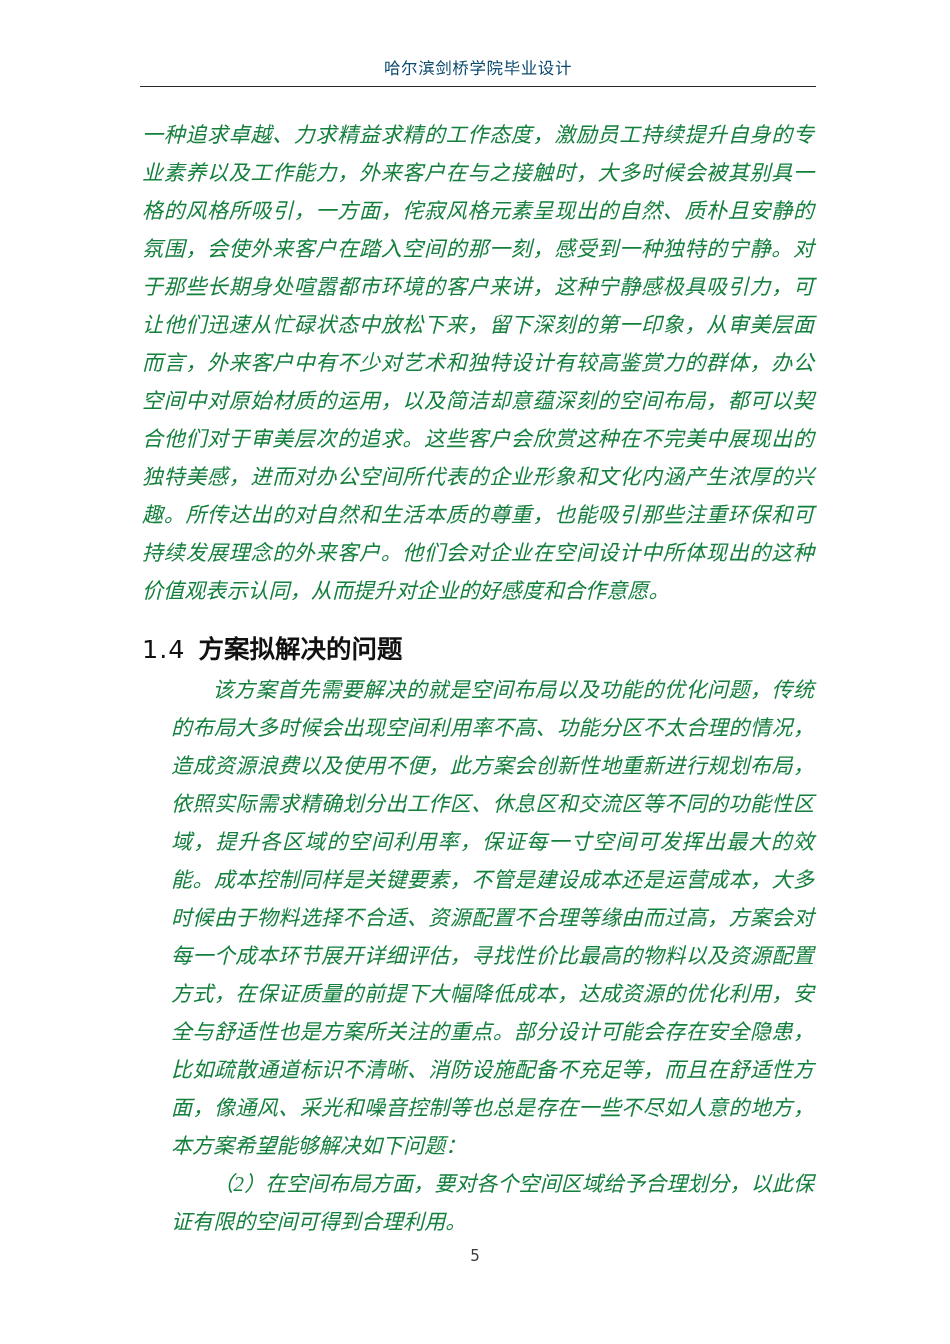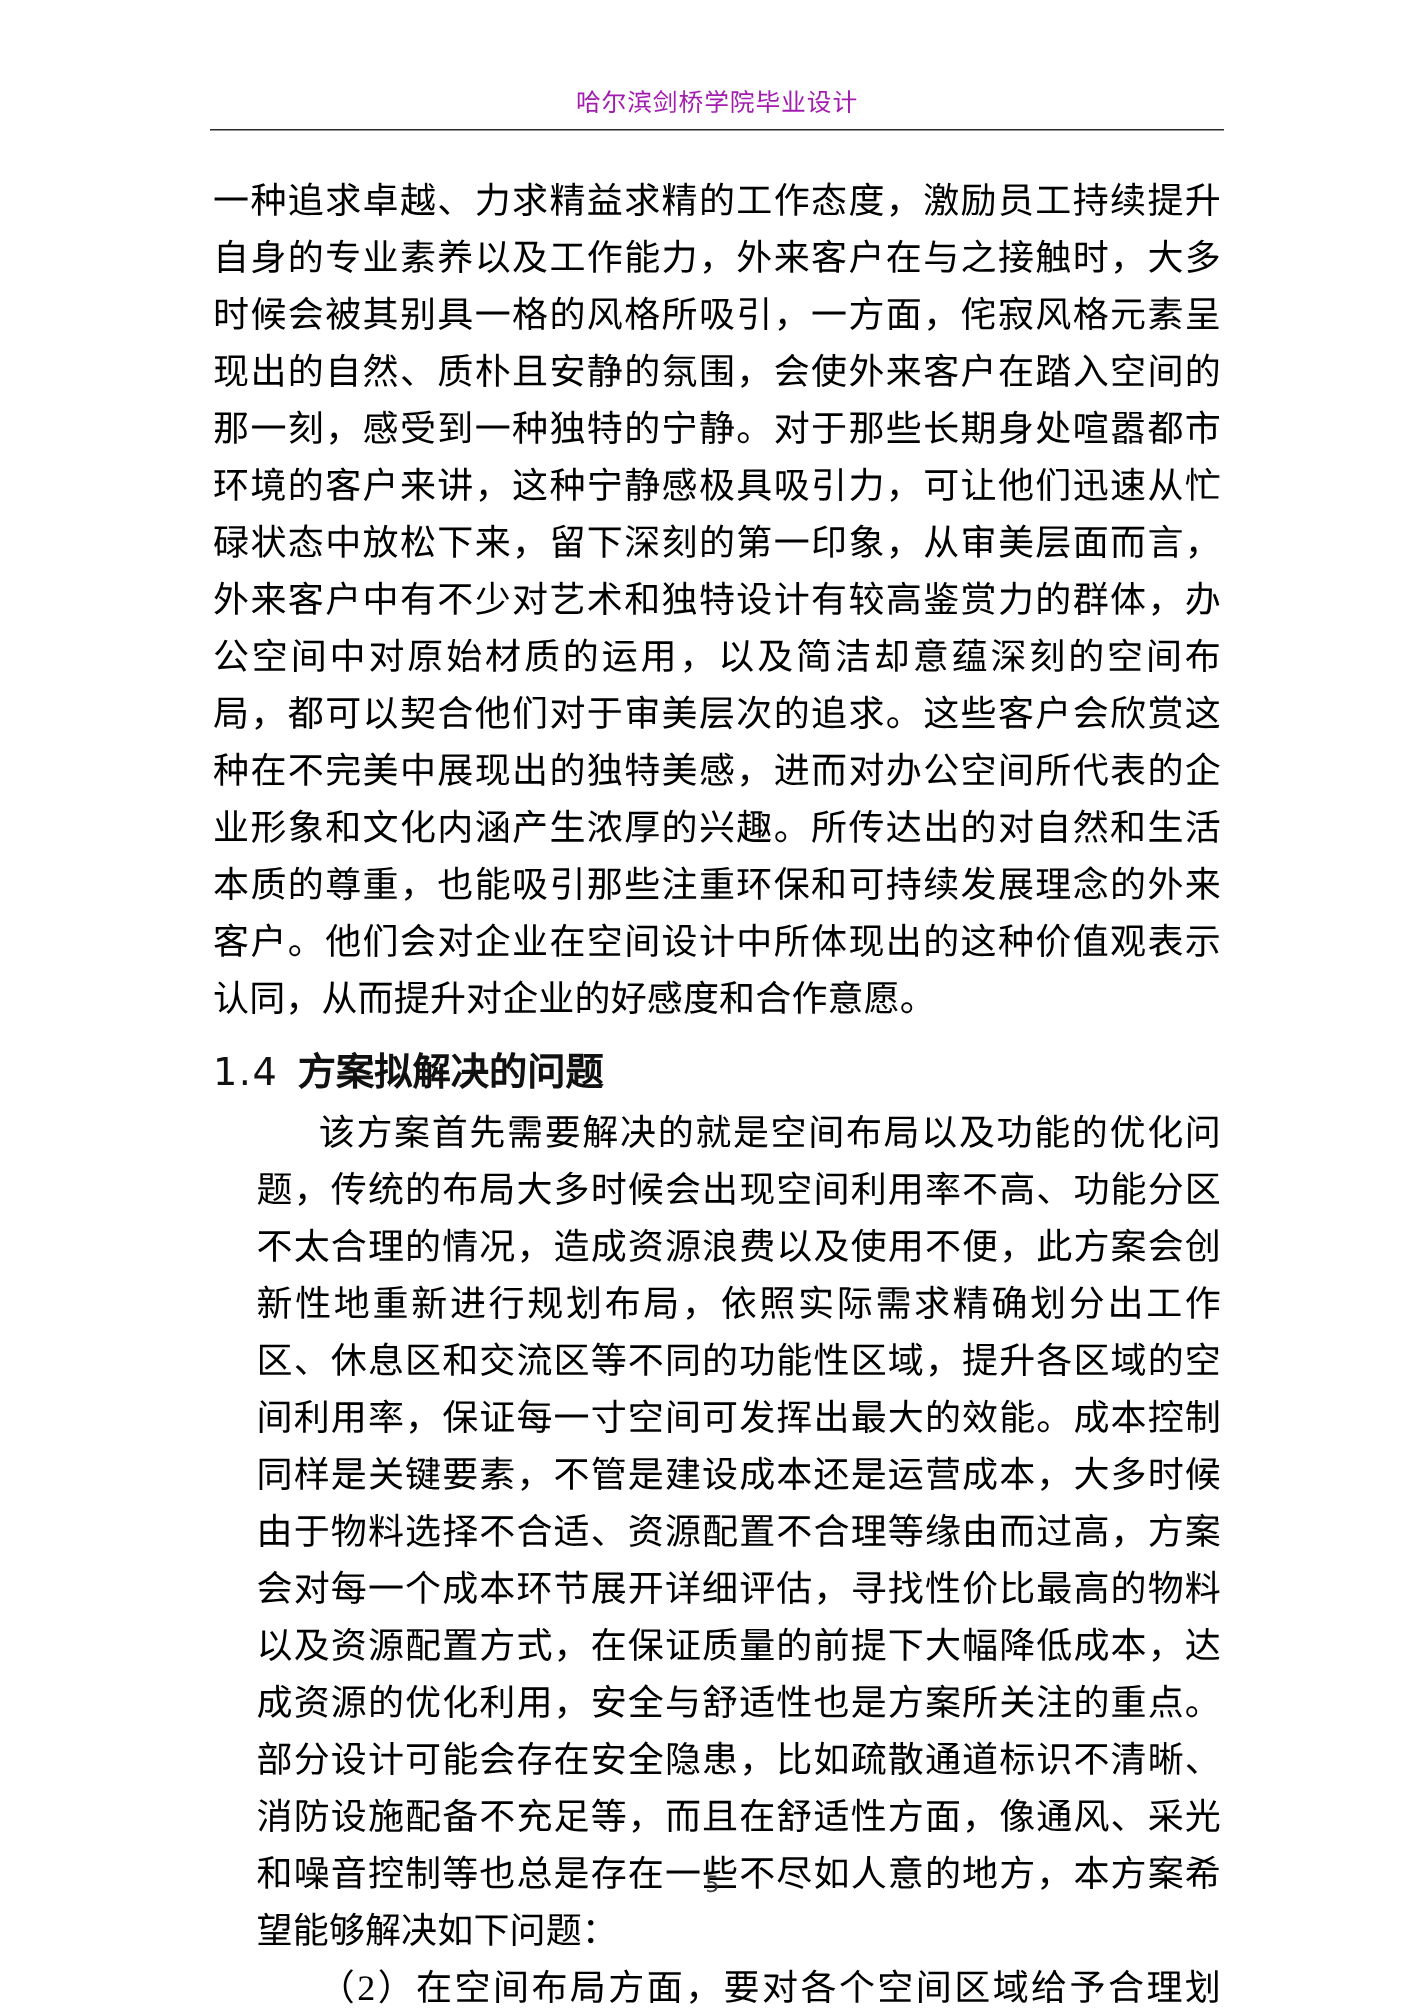--- a/index.html
+++ b/index.html
@@ -23,21 +23,21 @@
     position: absolute;
     left: 140px;
     top: 58px;
     width: 676px;
   }
   .page-header .header-text {
     text-align: center;
     font-family: "Liberation Serif", "DejaVu Serif", serif;
     font-size: 16.5px;
     line-height: 22px;
-    color: #a21caf;
+    color: #0c4a6e;
     letter-spacing: 0.6px;
     white-space: nowrap;
   }
   .header-rule {
     margin-top: 6px;
     border: 0;
     border-top: 1.6px solid #2a2a2a;
     width: 100%;
     height: 0;
   }
@@ -46,41 +46,42 @@
   .content {
     position: absolute;
     left: 142px;
     top: 116px;
     width: 672px;
   }
 
   p.body-text {
     margin: 0;
     font-family: "Liberation Serif", "DejaVu Serif", serif;
-    font-size: 24px;
+    font-size: 21px;
     line-height: 38px;
-    color: #000000;
+    color: #15803d;
     text-align: justify;
     text-justify: inter-character;
     text-align-last: left;
     letter-spacing: 0.1px;
     word-break: break-all;
     hyphens: none;
+    font-style: italic;
   }
   p.indent2 {
     text-indent: 41.5px;
     margin-left: 29px;
   }
   p.noindent {
     text-indent: 0;
   }
 
   
   h2.section-heading {
-    margin: 7px 0 0 0;
+    margin: 17px 0 0 0;
     font-family: "DejaVu Sans", "Liberation Sans", sans-serif;
     font-weight: bold;
     font-size: 25.5px;
     line-height: 44px;
     color: #111111;
     letter-spacing: 0px;
     white-space: nowrap;
   }
   h2.section-heading .sec-num {
     font-weight: normal;

